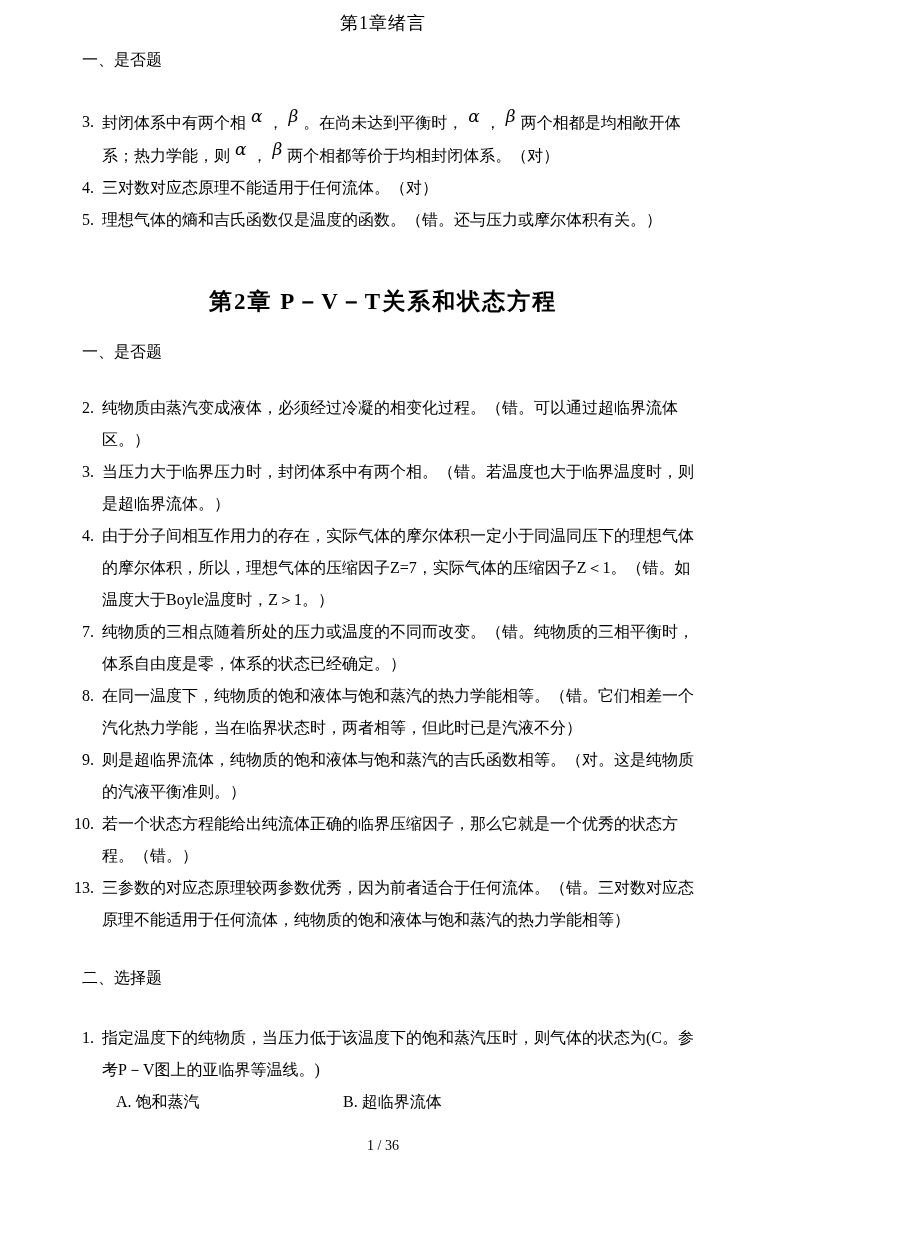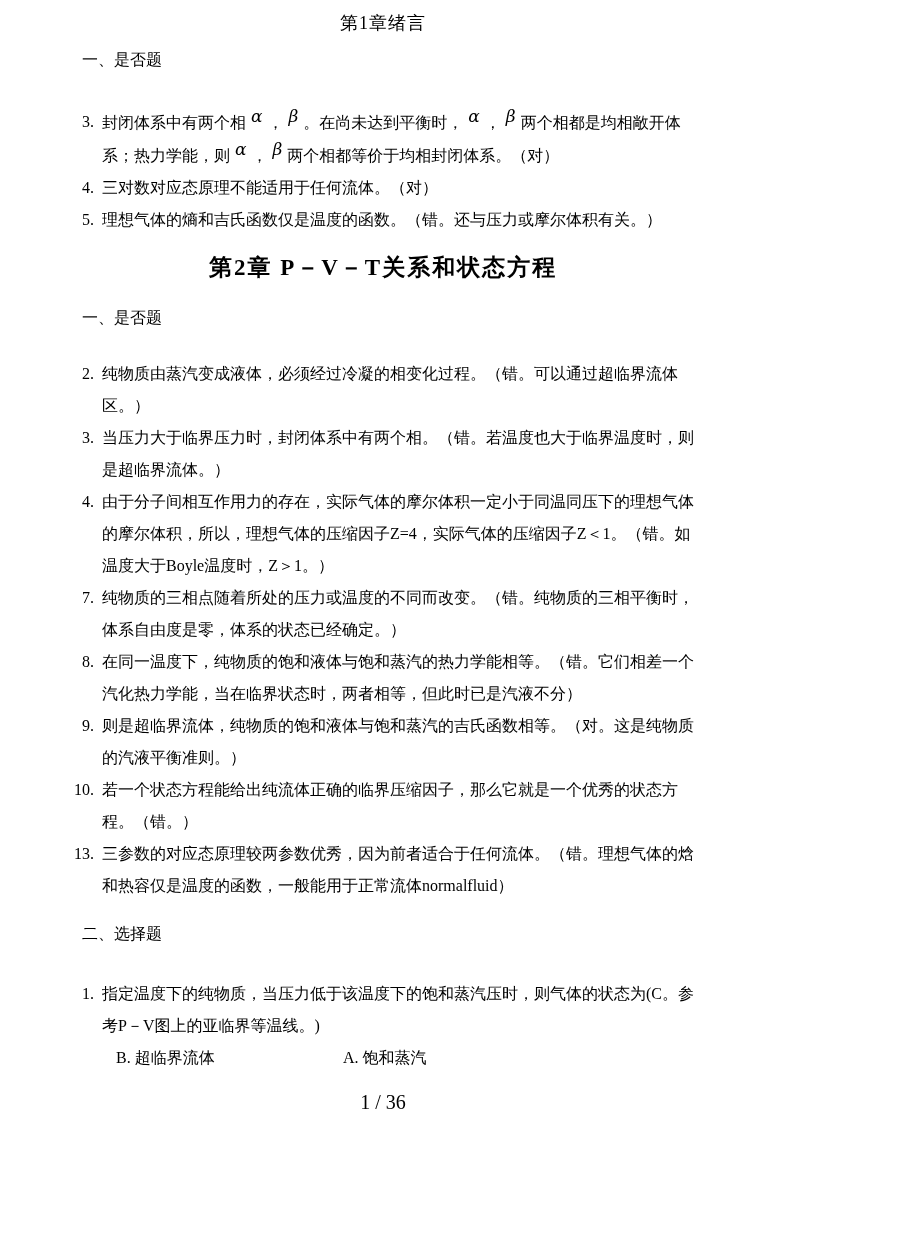--- a/index.html
+++ b/index.html
@@ -43,36 +43,36 @@
     transform: translateY(-6px);
     font-size: 17px;
     margin: 0 5px;
     font-family: "DejaVu Serif", serif;
   }
   .title2 {
     font-size: 23px;
     font-weight: bold;
     text-align: center;
     letter-spacing: 2px;
-    margin-top: 14px;
+    margin-top: 48px;
     line-height: 36px;
   }
   .section.ch2-s1 { margin-top: 16px; }
-  .section.ch2-s2 { margin-top: 16px; }
+  .section.ch2-s2 { margin-top: 26px; }
   .choice-item { margin-top: 28px; }
   .options {
     display: flex;
     margin-left: 46px;
     line-height: 32px;
   }
   .options span { width: 227px; }
   .footer {
     text-align: center;
     margin-top: 16px;
-    font-size: 20px;
+    font-size: 14px;
     line-height: 24px;
   }
 </style>
 </head>
 <body>
 
 <div class="page">
 
   <h1 class="title1">第1章绪言</h1>
 
@@ -101,51 +101,51 @@
     <div class="item">
       <span class="num">2.</span>
       <span class="txt">纯物质由蒸汽变成液体，必须经过冷凝的相变化过程。（错。可以通过超临界流体区。）</span>
     </div>
     <div class="item">
       <span class="num">3.</span>
       <span class="txt">当压力大于临界压力时，封闭体系中有两个相。（错。若温度也大于临界温度时，则是超临界流体。）</span>
     </div>
     <div class="item">
       <span class="num">4.</span>
-      <span class="txt">由于分子间相互作用力的存在，实际气体的摩尔体积一定小于同温同压下的理想气体的摩尔体积，所以，理想气体的压缩因子Z=4，实际气体的压缩因子Z＜1。（错。如温度大于Boyle温度时，Z＞1。）</span>
+      <span class="txt">由于分子间相互作用力的存在，实际气体的摩尔体积一定小于同温同压下的理想气体的摩尔体积，所以，理想气体的压缩因子Z=7，实际气体的压缩因子Z＜1。（错。如温度大于Boyle温度时，Z＞1。）</span>
     </div>
     <div class="item">
       <span class="num">7.</span>
       <span class="txt">纯物质的三相点随着所处的压力或温度的不同而改变。（错。纯物质的三相平衡时，体系自由度是零，体系的状态已经确定。）</span>
     </div>
     <div class="item">
       <span class="num">8.</span>
       <span class="txt">在同一温度下，纯物质的饱和液体与饱和蒸汽的热力学能相等。（错。它们相差一个汽化热力学能，当在临界状态时，两者相等，但此时已是汽液不分）</span>
     </div>
     <div class="item">
       <span class="num">9.</span>
       <span class="txt">则是超临界流体，纯物质的饱和液体与饱和蒸汽的吉氏函数相等。（对。这是纯物质的汽液平衡准则。）</span>
     </div>
     <div class="item">
       <span class="num">10.</span>
       <span class="txt">若一个状态方程能给出纯流体正确的临界压缩因子，那么它就是一个优秀的状态方程。（错。）</span>
     </div>
     <div class="item">
       <span class="num">13.</span>
-      <span class="txt">三参数的对应态原理较两参数优秀，因为前者适合于任何流体。（错。理想气体的焓和热容仅是温度的函数，一般能用于正常流体normalfluid）</span>
+      <span class="txt">三参数的对应态原理较两参数优秀，因为前者适合于任何流体。（错。三对数对应态原理不能适用于任何流体，纯物质的饱和液体与饱和蒸汽的热力学能相等）</span>
     </div>
   </div>
 
   <div class="section ch2-s2">二、选择题</div>
 
   <div class="item choice-item">
     <span class="num">1.</span>
     <span class="txt">指定温度下的纯物质，当压力低于该温度下的饱和蒸汽压时，则气体的状态为(C。参考P－V图上的亚临界等温线。)</span>
   </div>
 
   <div class="options">
+    <span>A. 饱和蒸汽</span>
     <span>B. 超临界流体</span>
-    <span>A. 饱和蒸汽</span>
   </div>
 
   <div class="footer">1 / 36</div>
 
 </div>
 
 </body></html>

